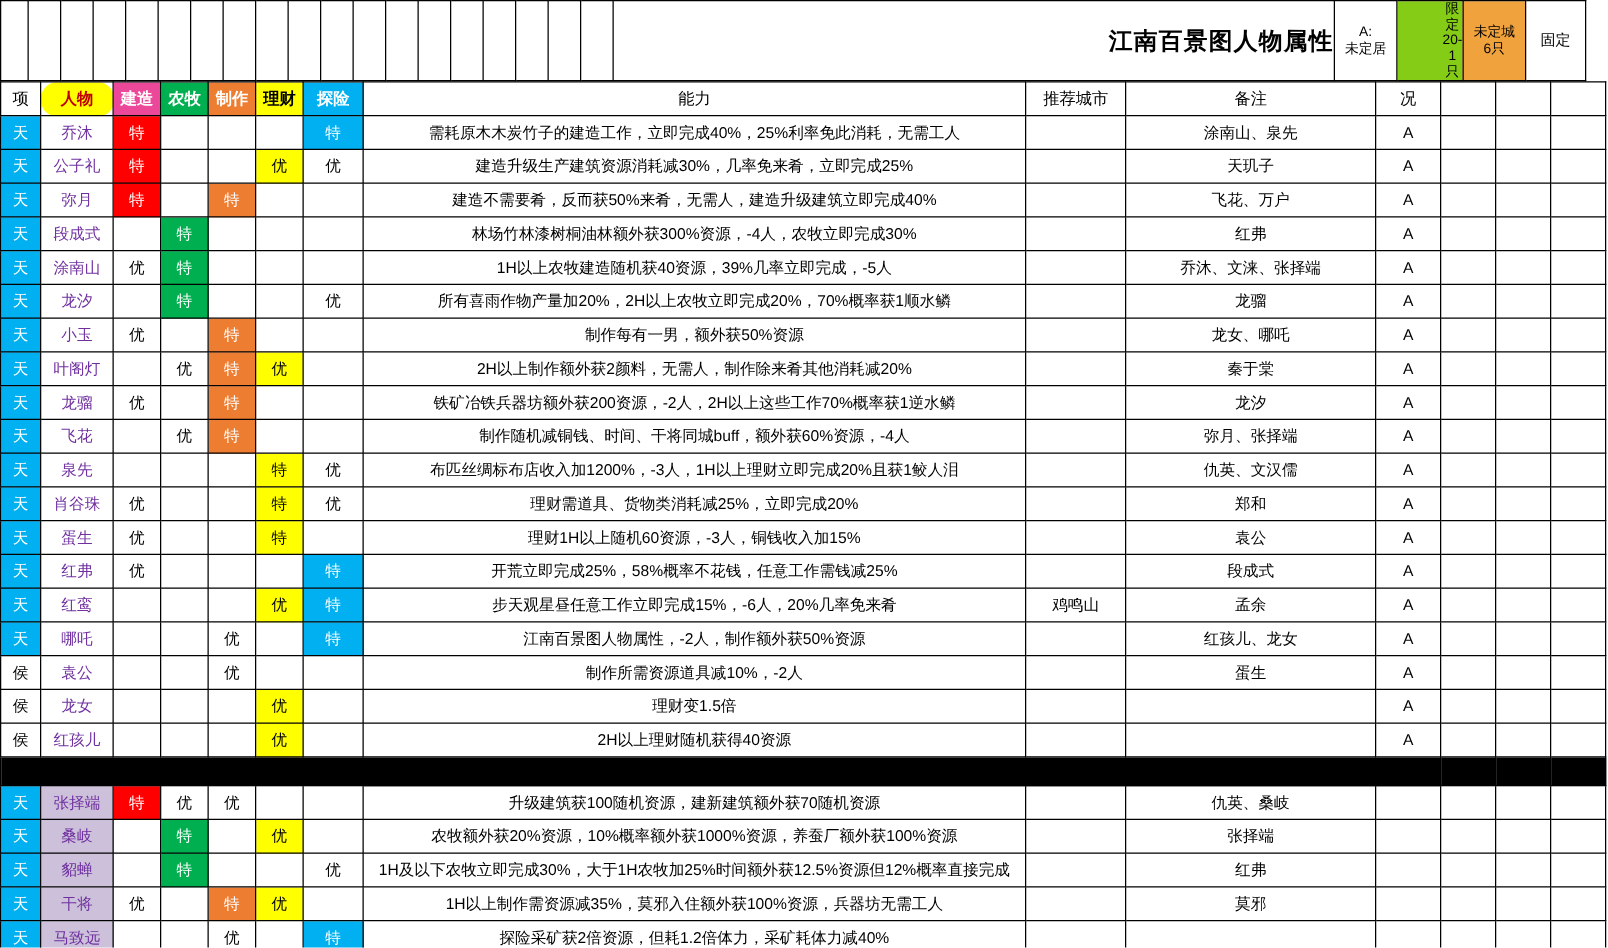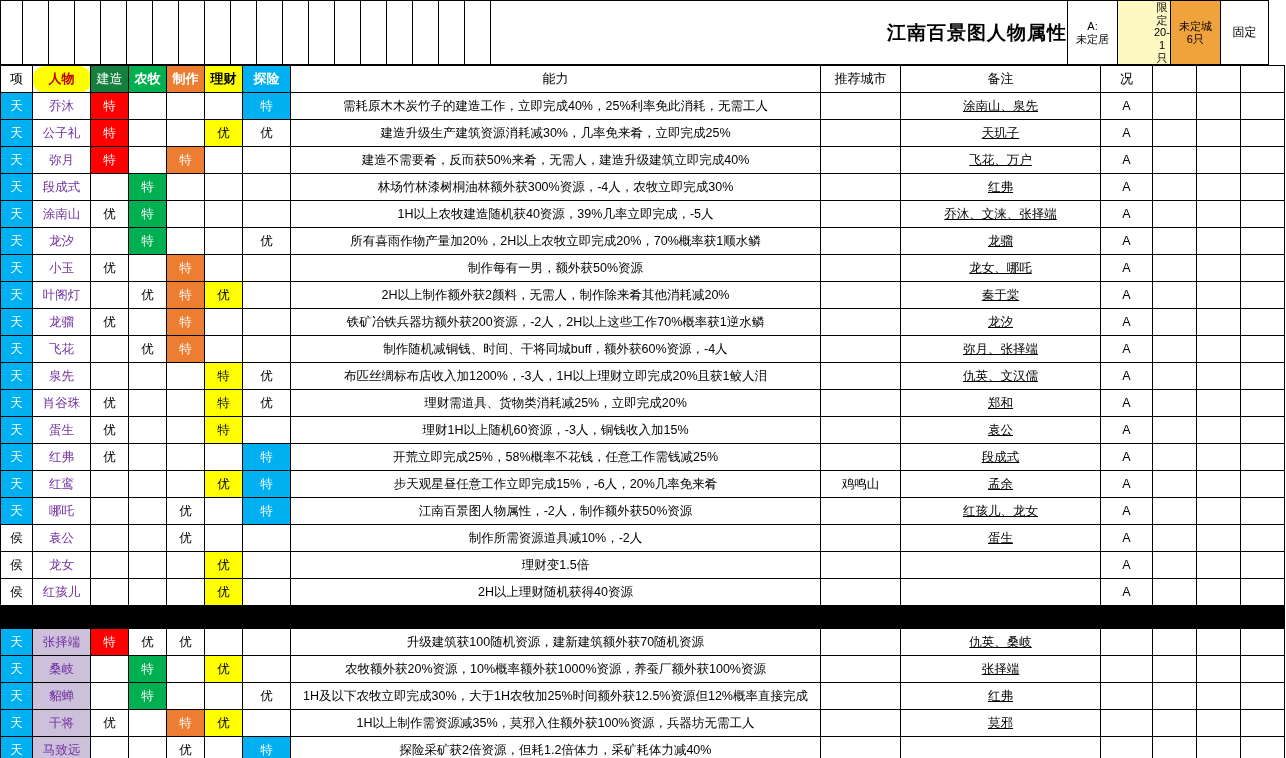--- a/index.html
+++ b/index.html
@@ -5,49 +5,49 @@
   html,body{margin:0;padding:0;background:#ffffff;}
   body{font-family:"Liberation Sans","DejaVu Sans",sans-serif;font-size:12px;color:#000;}
   #sheet{width:1286px;height:758px;position:relative;overflow:hidden;}
   table{border-collapse:collapse;table-layout:fixed;}
   td,th{border:1px solid #000;padding:0;text-align:center;vertical-align:middle;font-weight:normal;}
 
   
   .toprow td{height:36px;}
   .title-cell{font-size:19px;font-weight:bold;letter-spacing:1px;text-align:right;}
   .legend-a{font-size:11px;line-height:1.15;}
-  .legend-blue{background:#fef9c3;color:#000;font-size:11px;line-height:1.15;padding-left:36px;}
+  .legend-blue{background:#84cc16;color:#000;font-size:11px;line-height:1.15;padding-left:36px;}
   .legend-orange{background:#f0a23c;color:#000;font-size:11px;line-height:1.15;}
   .legend-plain{font-size:12px;}
 
   
   .hdr td{height:26px;font-size:13px;}
   .h-item{background:#ffffff;}
   .h-person{background:#ffff00;color:#c00000;font-weight:bold;border-radius:12px;}
-  .h-build{background:#15803d;color:#ffffff;font-weight:normal;}
+  .h-build{background:#ec4899;color:#ffffff;font-weight:bold;}
   .h-farm{background:#00b050;color:#ffffff;font-weight:bold;}
   .h-craft{background:#ed7d31;color:#ffffff;font-weight:bold;}
   .h-money{background:#ffff00;color:#000;font-weight:bold;}
   .h-explore{background:#00b0f0;color:#ffffff;font-weight:bold;}
 
   
   .row td{height:26px;font-size:12.5px;}
   .c-tian{background:#00b0f0;color:#ffffff;}
   .c-hou{background:#ffffff;color:#000;}
   .c-name{background:#ffffff;color:#7030a0;}
   .c-name-purplebg{background:#ccc0da;color:#7030a0;}
   .sk-build-te{background:#ff0000;color:#ffffff;}
   .sk-farm-te{background:#00b050;color:#ffffff;}
   .sk-craft-te{background:#ed7d31;color:#ffffff;}
   .sk-money-te{background:#ffff00;color:#000;}
   .sk-money-you{background:#ffff00;color:#000;}
   .sk-explore-te{background:#00b0f0;color:#ffffff;}
   .sk-plain{background:#ffffff;}
   .ability{text-align:center;font-size:12.5px;padding:0 2px;}
-  .remark{font-size:12.5px;text-decoration:underline;}
+  .remark{font-size:12.5px;}
   .city{font-size:12.5px;}
   .cond{font-size:12.5px;}
 
   .blackbar td{background:#000000;height:22px;border:1px solid #000;}
   .tailcell{border:1px solid #000;background:#ffffff;}
 </style>
 </head>
 <body>
 
 <div id="sheet">

